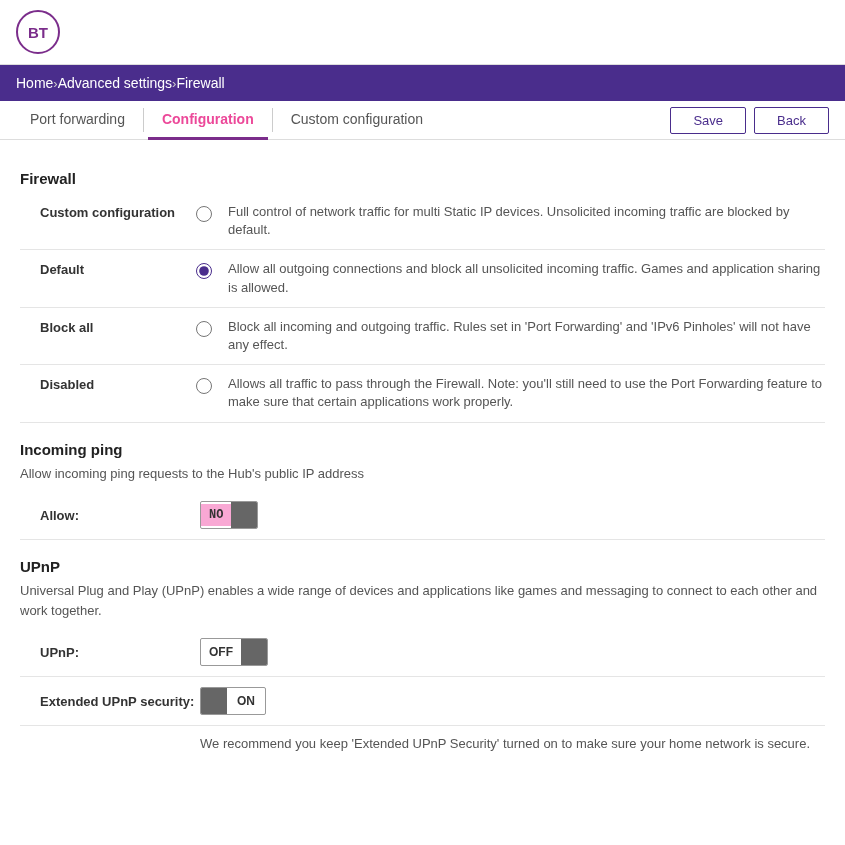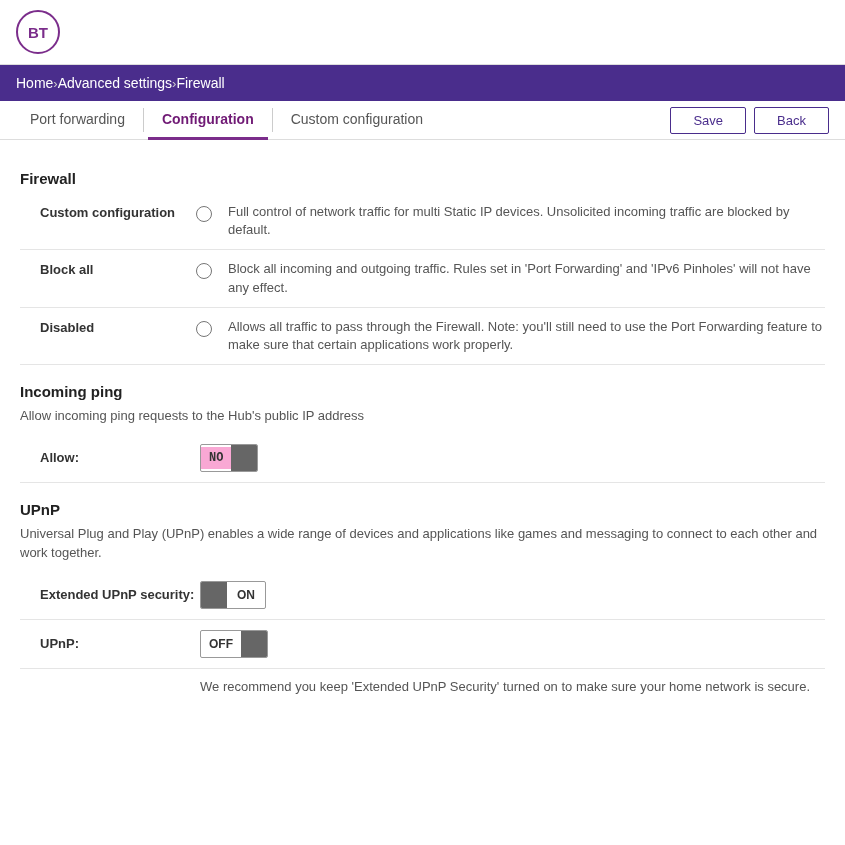--- a/index.html
+++ b/index.html
@@ -63,21 +63,21 @@
     }
     .tab {
       padding: 10px 14px;
       font-size: 14px;
       color: #555;
       cursor: pointer;
       border-bottom: 3px solid transparent;
       margin-bottom: -1px;
     }
     .tab.active {
-      color: #701a75;
+      color: #ec4899;
       border-bottom: 3px solid #7b2d8b;
       font-weight: bold;
     }
     .tab-divider {
       width: 1px;
       height: 24px;
       background: #ccc;
       margin: 0 4px;
     }
     .tab-actions {
@@ -230,20 +230,25 @@
   <div class="section-heading subsection">Firewall</div>
 
   <div id="firewall-rows">
 
     <div class="fw-row">
       <div class="fw-label">Custom configuration</div>
       <input type="radio" name="firewall" class="fw-radio" style="">
       <div class="fw-desc">Full control of network traffic for multi Static IP devices. Unsolicited incoming traffic are blocked by default.</div>
     </div>
 
+    <div class="fw-row">
+      <div class="fw-label">Default</div>
+      <input type="radio" name="firewall" class="fw-radio" checked="" style="">
+      <div class="fw-desc">Allow all outgoing connections and block all unsolicited incoming traffic. Games and application sharing is allowed.</div>
+    </div>
 
     <div class="fw-row">
       <div class="fw-label">Block all</div>
       <input type="radio" name="firewall" class="fw-radio" style="">
       <div class="fw-desc">Block all incoming and outgoing traffic. Rules set in 'Port Forwarding' and 'IPv6 Pinholes' will not have any effect.</div>
     </div>
 
     <div class="fw-row">
       <div class="fw-label">Disabled</div>
       <input type="radio" name="firewall" class="fw-radio" style="">
@@ -259,30 +264,30 @@
     <div class="toggle-wrap toggle-no">
       <span class="toggle-label">NO</span>
       <div class="toggle-knob"></div>
     </div>
   </div>
 
   <div class="section-heading subsection" style="margin-top:18px;">UPnP</div>
   <div class="subsection-desc">Universal Plug and Play (UPnP) enables a wide range of devices and applications like games and messaging to connect to each other and work together.</div>
 
   <div class="setting-row">
+    <div class="setting-label">UPnP:</div>
+    <div class="toggle-wrap">
+      <span style="padding:4px 8px;background:#fff;color:#333;font-weight:bold;font-size:12px;">OFF</span>
+      <div class="toggle-knob"></div>
+    </div>
+  </div>
+
+  <div class="setting-row">
     <div class="setting-label">Extended UPnP security:</div>
     <div class="toggle-wrap">
       <div class="toggle-knob" style="background:#666;"></div>
       <span style="padding:4px 10px;background:#fff;color:#333;font-weight:bold;font-size:12px;">ON</span>
     </div>
   </div>
 
-  <div class="setting-row">
-    <div class="setting-label">UPnP:</div>
-    <div class="toggle-wrap">
-      <span style="padding:4px 8px;background:#fff;color:#333;font-weight:bold;font-size:12px;">OFF</span>
-      <div class="toggle-knob"></div>
-    </div>
-  </div>
-
   <div class="recommend-text">We recommend you keep 'Extended UPnP Security' turned on to make sure your home network is secure.</div>
 
 </div>
 
 </body></html>

